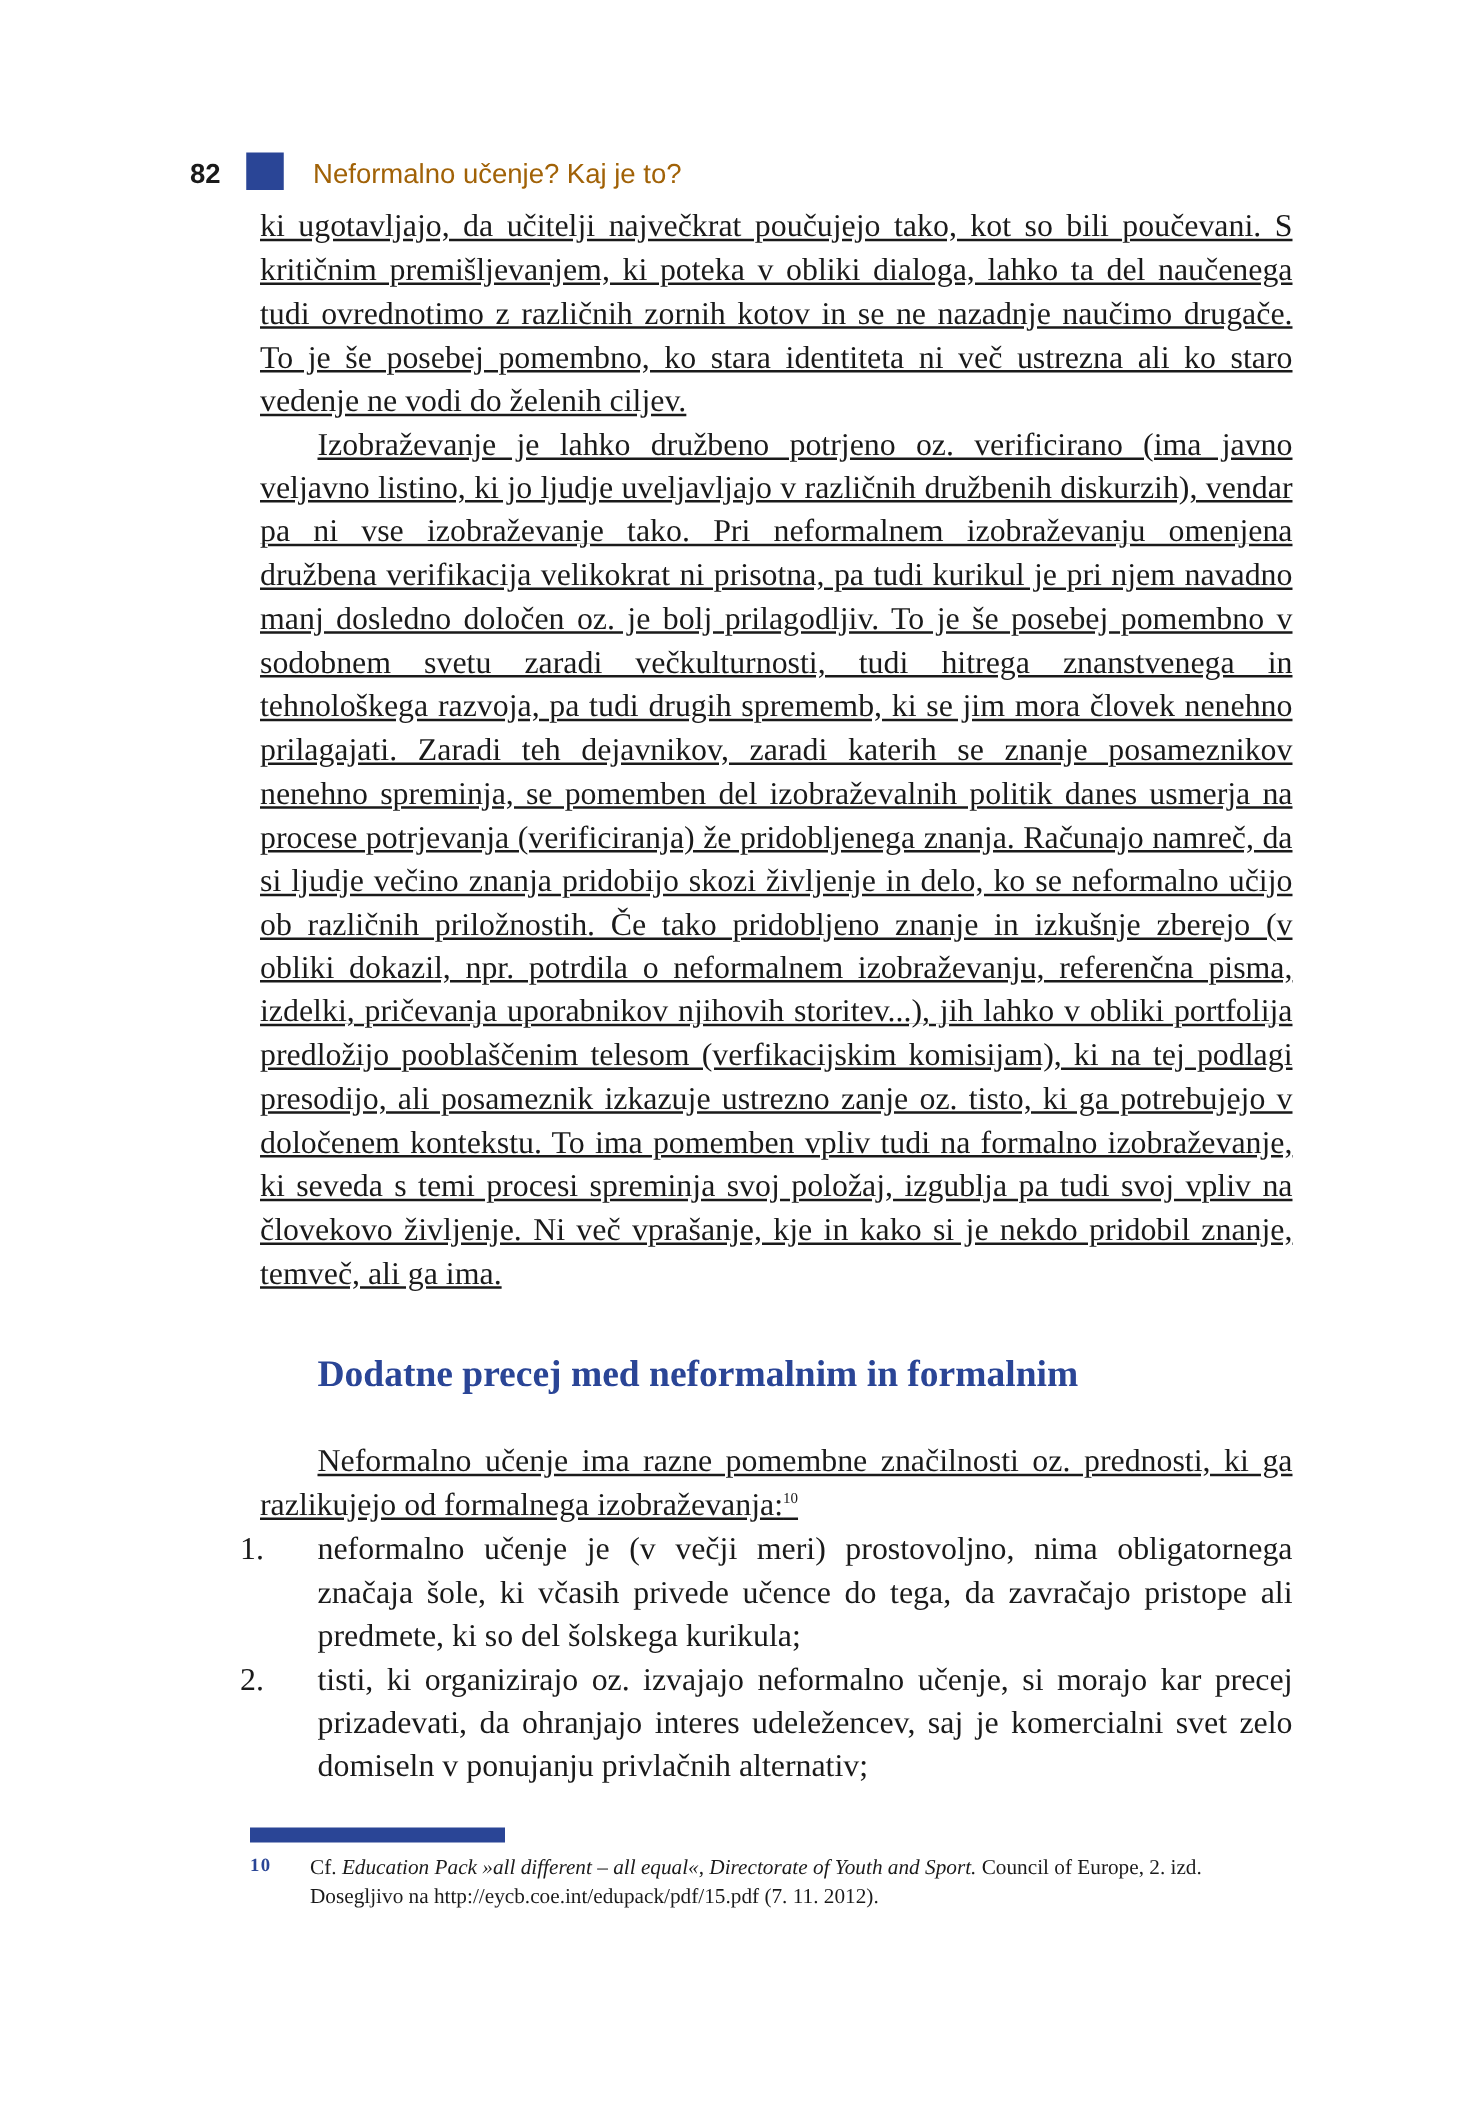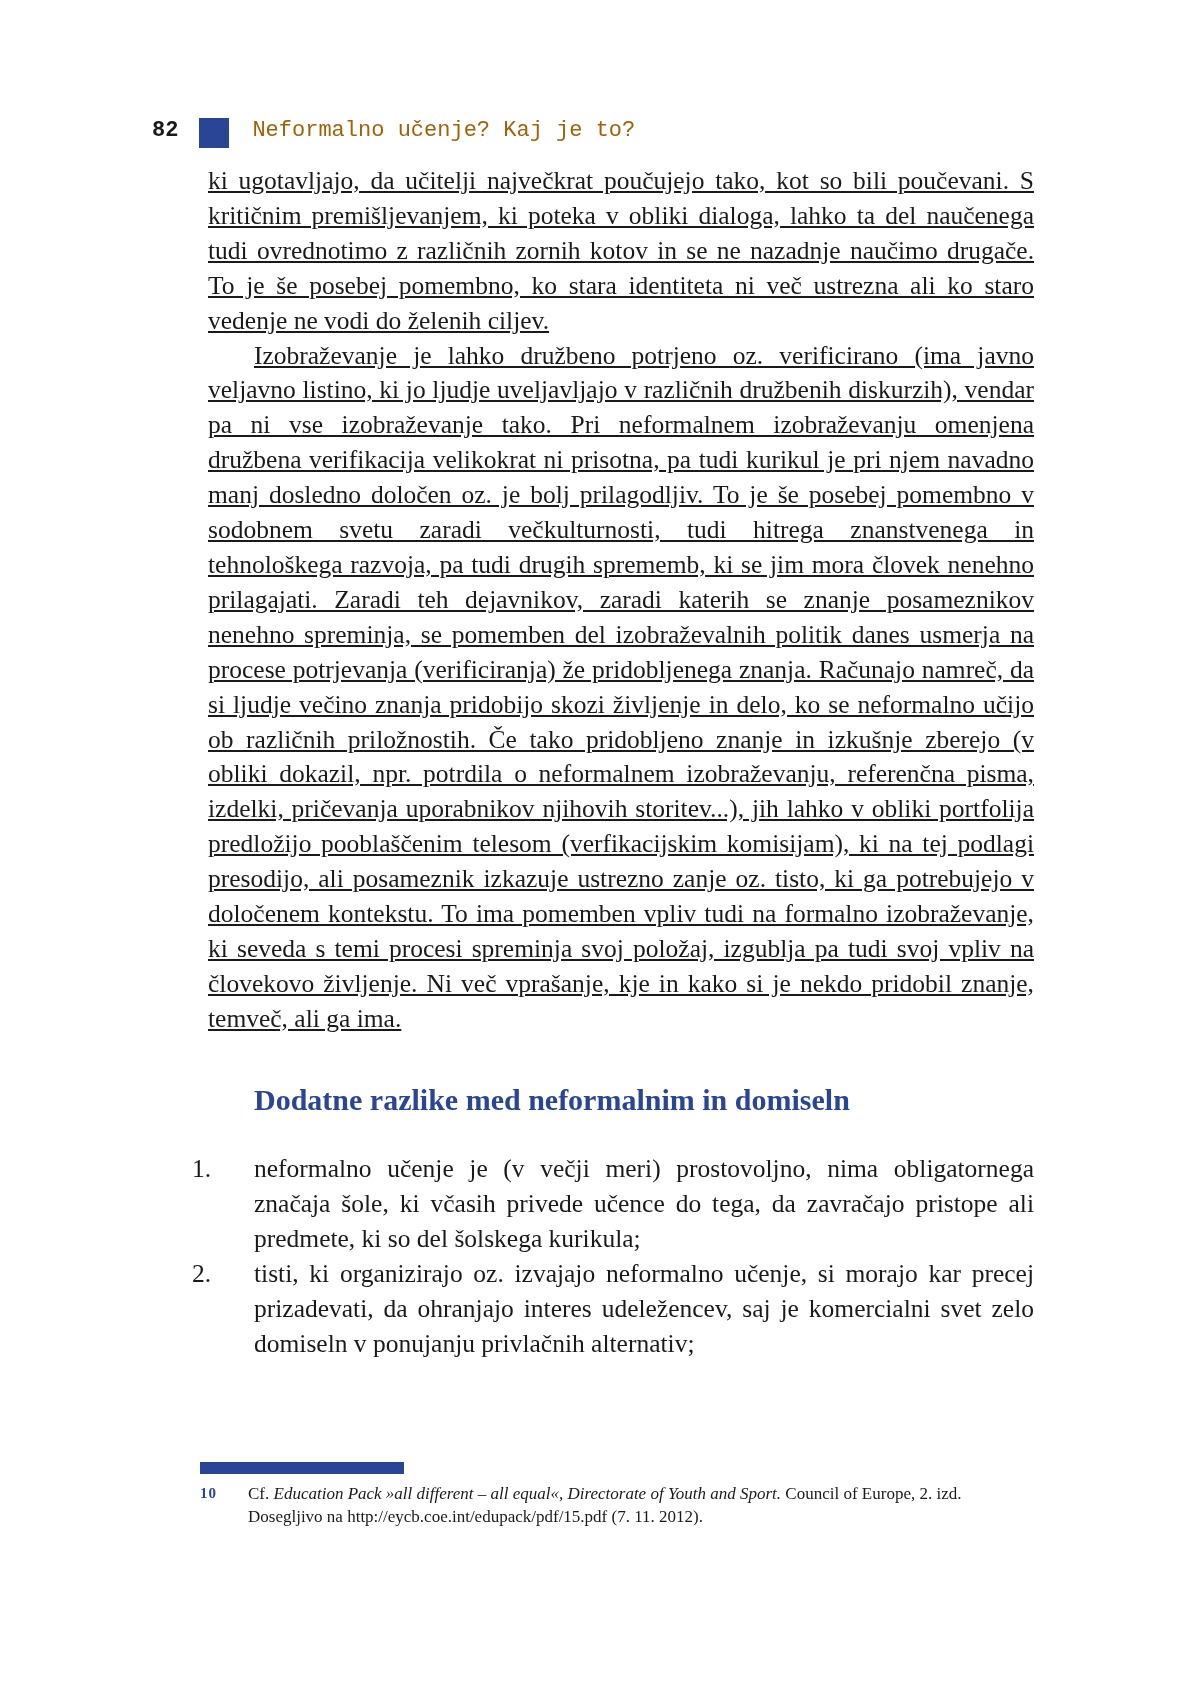--- a/index.html
+++ b/index.html
@@ -1,19 +1,19 @@
 <!DOCTYPE html>
 <html><head>
   <meta charset="utf-8">
   <style>
     html, body { margin: 0; padding: 0; background: #ffffff; }
     body { width: 1187px; height: 1684px; position: relative; overflow: hidden;
            font-family: "DejaVu Serif", "Liberation Serif", serif; color: #1a1a1a; }
     .running-head { position: absolute; left: 152px; top: 118px; height: 34px;
-                    display: flex; align-items: flex-start; font-family: Liberation Mono, monospace; gap: 13px; }
+                    display: flex; align-items: flex-end; font-family: Liberation Sans, sans-serif; gap: 13px; }
     .page-num { font-weight: bold; font-size: 22px; color: #1a1a1a; margin-right: 8px; }
     .blue-square { width: 30px; height: 30px; background: #2a4596; margin-right: 10px; }
     .head-title { font-size: 22px; color: #a16207; }
 
     .body-text { position: absolute; left: 208px; width: 826px; top: 164px;
                  font-family: "Liberation Serif", serif; font-size: 25.5px; line-height: 34.9px;
                  text-align: justify; hyphens: manual; }
     .para { margin: 0; text-decoration: underline; }
     .para.indent { text-indent: 46px; }
 
@@ -45,24 +45,25 @@
   <span class="blue-square"></span>
   <span class="head-title">Neformalno učenje? Kaj je to?</span>
 </div>
 
 <div class="body-text">
   <p class="para">ki ugotavljajo, da učitelji največkrat poučujejo tako, kot so bili poučeva­ni. S kritičnim premišljevanjem, ki poteka v obliki dialoga, lahko ta del naučenega tudi ovrednotimo z različnih zornih kotov in se ne nazadnje naučimo drugače. To je še posebej pomembno, ko stara identiteta ni več ustrezna ali ko staro vedenje ne vodi do želenih ciljev.</p>
   <p class="para indent">Izobraževanje je lahko družbeno potrjeno oz. verificirano (ima jav­no veljavno listino, ki jo ljudje uveljavljajo v različnih družbenih diskur­zih), vendar pa ni vse izobraževanje tako. Pri neformalnem izobraževa­nju omenjena družbena verifikacija velikokrat ni prisotna, pa tudi kuri­kul je pri njem navadno manj dosledno določen oz. je bolj prilagodljiv. To je še posebej pomembno v sodobnem svetu zaradi večkulturnosti, tudi hitrega znanstvenega in tehnološkega razvoja, pa tudi drugih spre­memb, ki se jim mora človek nenehno prilagajati. Zaradi teh dejavni­kov, zaradi katerih se znanje posameznikov nenehno spreminja, se po­memben del izobraževalnih politik danes usmerja na procese potrjeva­nja (verificiranja) že pridobljenega znanja. Računajo namreč, da si ljudje večino znanja pridobijo skozi življenje in delo, ko se neformalno učijo ob različnih priložnostih. Če tako pridobljeno znanje in izkušnje zberejo (v obliki dokazil, npr. potrdila o neformalnem izobraževanju, referenčna pisma, izdelki, pričevanja uporabnikov njihovih storitev...), jih lahko v obliki portfolija predložijo pooblaščenim telesom (verfikacijskim komi­sijam), ki na tej podlagi presodijo, ali posameznik izkazuje ustrezno za­nje oz. tisto, ki ga potrebujejo v določenem kontekstu. To ima pomem­ben vpliv tudi na formalno izobraževanje, ki seveda s temi procesi spre­minja svoj položaj, izgublja pa tudi svoj vpliv na človekovo življenje. Ni več vprašanje, kje in kako si je nekdo pridobil znanje, temveč, ali ga ima.</p>
 </div>
 
 <h2 class="section-heading">
-  <span>Dodatne razlike med neformalnim in domiseln</span><br>
+  <span>Dodatne precej med neformalnim in formalnim</span><br>
 </h2>
 
 <div class="body-text-2">
+  <p class="para indent"><span>Neformalno učenje ima razne pomembne značilnosti oz. prednosti, ki ga razlikujejo od formalnega izobraževanja:</span><sup class="fnref">10</sup></p>
   <ol class="list">
     <li class="list-item">
       <span class="list-num">1.</span>
       <span>neformalno učenje je (v večji meri) prostovoljno, nima obligatorne­ga značaja šole, ki včasih privede učence do tega, da zavračajo pristo­pe ali predmete, ki so del šolskega kurikula;</span>
     </li>
     <li class="list-item">
       <span class="list-num">2.</span>
       <span>tisti, ki organizirajo oz. izvajajo neformalno učenje, si morajo kar precej prizadevati, da ohranjajo interes udeležencev, saj je komercial­ni svet zelo domiseln v ponujanju privlačnih alternativ;</span>
     </li>
   </ol>

